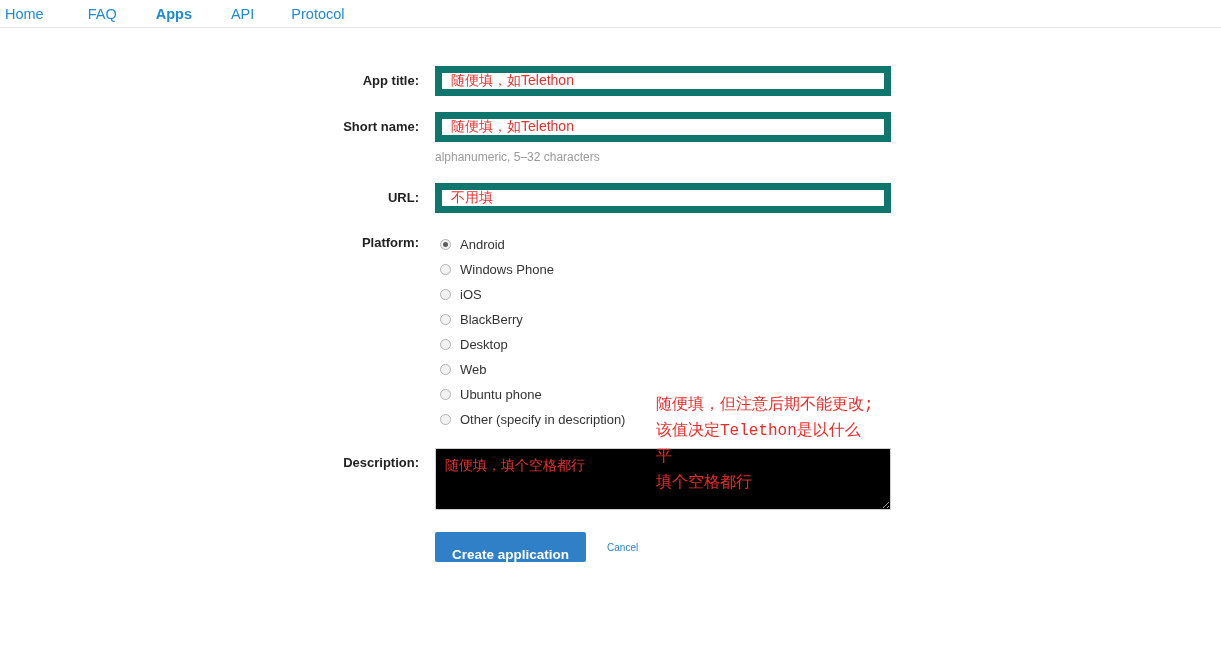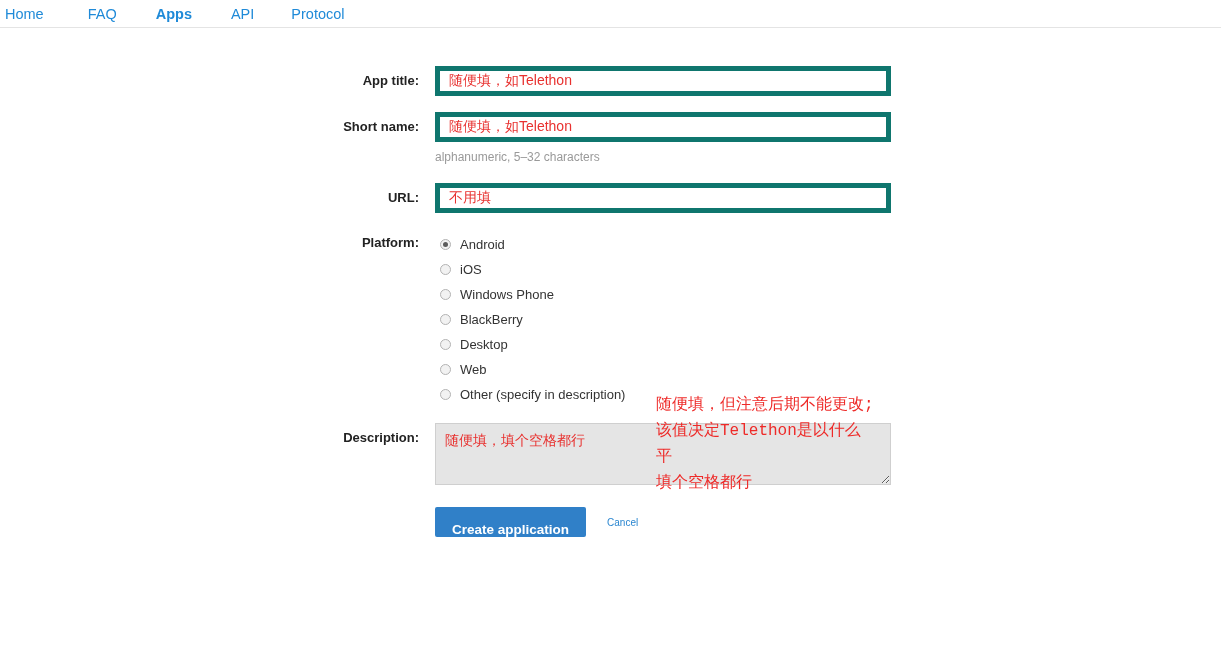--- a/index.html
+++ b/index.html
@@ -79,21 +79,21 @@
     color: #222;
     line-height: 30px;
   }
   .form-field {
     flex: 1;
   }
   .text-input {
     width: 456px;
     height: 30px;
     box-sizing: border-box;
-    border: 5px solid #0f766e;
+    border: 7px solid #0f766e;
     background: #ffffff;
     padding: 5px 9px;
     font-family: "Liberation Sans", "DejaVu Sans", sans-serif;
     font-size: 14px;
     color: #e8312f;
     outline: none;
     border-radius: 0;
     display: block;
   }
   .text-input::placeholder { color: #e8312f; opacity: 1; }
@@ -105,21 +105,21 @@
     line-height: 16px;
   }
 
   .spacer-url { height: 18px; }
 
   .textarea {
     width: 456px;
     height: 62px;
     box-sizing: border-box;
     border: 1px solid #cfcfcf;
-    background: #e5e5e5;
+    background: #000000;
     padding: 7px 9px;
     font-family: "Liberation Sans", "DejaVu Sans", sans-serif;
     font-size: 14px;
     color: #e8312f;
     outline: none;
     resize: vertical;
     display: block;
     line-height: 18px;
   }
 
@@ -250,37 +250,41 @@
     <div class="form-row">
       <div class="form-label">Platform:</div>
       <div class="form-field">
         <div class="radio-list" id="platform-radio-list">
             <div class="radio-item checked">
               <span class="radio-dot"></span>
               <span class="radio-label">Android</span>
             </div>
             <div class="radio-item">
               <span class="radio-dot"></span>
+              <span class="radio-label">Windows Phone</span>
+            </div>
+            <div class="radio-item">
+              <span class="radio-dot"></span>
               <span class="radio-label">iOS</span>
             </div>
             <div class="radio-item">
               <span class="radio-dot"></span>
-              <span class="radio-label">Windows Phone</span>
-            </div>
-            <div class="radio-item">
-              <span class="radio-dot"></span>
               <span class="radio-label">BlackBerry</span>
             </div>
             <div class="radio-item">
               <span class="radio-dot"></span>
               <span class="radio-label">Desktop</span>
             </div>
             <div class="radio-item">
               <span class="radio-dot"></span>
               <span class="radio-label">Web</span>
+            </div>
+            <div class="radio-item">
+              <span class="radio-dot"></span>
+              <span class="radio-label">Ubuntu phone</span>
             </div>
             <div class="radio-item">
               <span class="radio-dot"></span>
               <span class="radio-label">Other (specify in description)</span>
             </div>
           </div>
       </div>
     </div>
 
     <div style="height:16px"></div>

